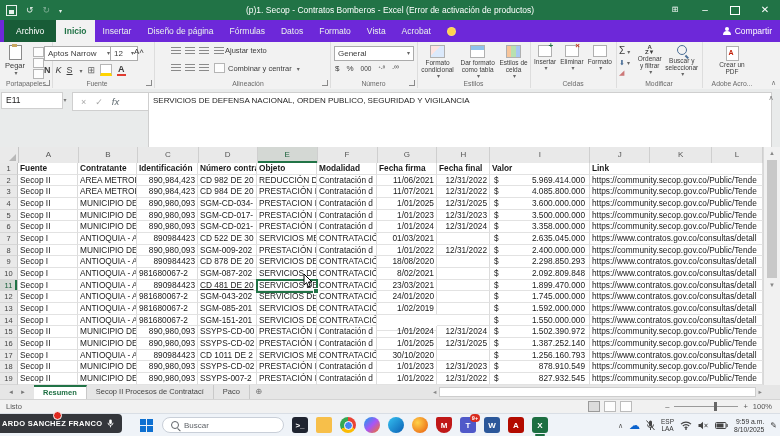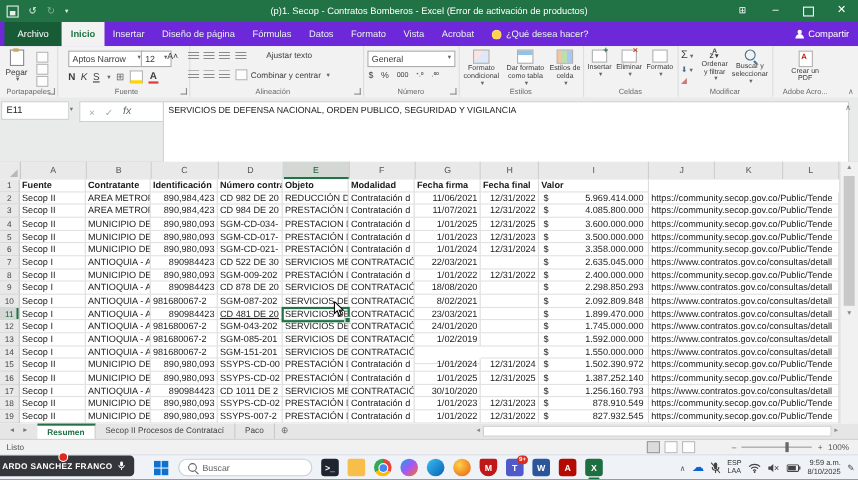--- a/index.html
+++ b/index.html
@@ -162,21 +162,20 @@
         <div class="rtab active">Inicio</div>
         <div class="rtab">Insertar</div>
         <div class="rtab">Diseño de página</div>
         <div class="rtab">Fórmulas</div>
         <div class="rtab">Datos</div>
         <div class="rtab">Formato</div>
         <div class="rtab">Vista</div>
         <div class="rtab">Acrobat</div>
         <div class="rtab tellme">
           <span class="bulb"></span>
-          <span>¿Qué desea hacer?</span>
         </div>
       </div>
     <div class="share">
       <span class="person"></span>
       <span>Compartir</span>
     </div>
   </div>
 
   <div class="ribbon">
     <div class="rgroup" style="left:0;width:52px">
@@ -187,21 +186,21 @@
       </div>
       <div style="position:absolute;left:33px;top:5px">
         <div class="mini"></div>
         <div class="mini"></div>
         <div class="mini"></div>
       </div>
       <div class="glabel">Portapapeles</div>
       <div class="launcher"></div>
     </div>
 
-    <div class="rgroup" style="left:58px;width:114px">
+    <div class="rgroup" style="left:40px;width:114px">
       <div class="fontbox" style="position:absolute;left:4px;top:4px;width:62px">
         <span>Aptos Narrow</span>
           <span class="ddv">▾</span>
         </div>
       <div class="fontbox" style="position:absolute;left:70px;top:4px;width:20px">
         <span>12</span>
           <span class="ddv">▾</span>
         </div>
       <div style="position:absolute;left:94px;top:5px;font-size:8px">A˄</div>
       <div style="position:absolute;left:4px;top:22px;display:flex;gap:5px;align-items:center">
@@ -216,21 +215,21 @@
       <div class="glabel">Fuente</div>
       <div class="launcher"></div>
     </div>
 
     <div class="rgroup" style="left:166px;width:164px">
       <div style="position:absolute;left:5px;top:5px;display:flex;gap:4px">
         <span class="lines"></span>
         <span class="lines"></span>
         <span class="lines"></span>
       </div>
-      <div style="position:absolute;left:48px;top:4px;display:flex;gap:18px;align-items:center">
+      <div style="position:absolute;left:48px;top:4px;display:flex;gap:1px;align-items:center">
         <span class="lines"></span>
         <span>Ajustar texto</span>
       </div>
       <div style="position:absolute;left:5px;top:22px;display:flex;gap:4px">
         <span class="lines"></span>
         <span class="lines"></span>
         <span class="lines"></span>
       </div>
       <div style="position:absolute;left:48px;top:21px;display:flex;gap:3px;align-items:center">
         <span class="mini" style="margin:0"></span>
@@ -363,20 +362,21 @@
         <div class="rn">1</div>
         <div class="cell b" style="width: 60px;">Fuente</div>
         <div class="cell b" style="width: 59px;">Contratante</div>
         <div class="cell b" style="width: 61px;">Identificación</div>
         <div class="cell b" style="width: 59px;">Número contrato</div>
         <div class="cell b" style="width: 60px;">Objeto</div>
         <div class="cell b" style="width: 60px;">Modalidad</div>
         <div class="cell b" style="width: 60px;">Fecha firma</div>
         <div class="cell b" style="width: 53px;">Fecha final</div>
         <div class="cell b" style="width: 100px;">Valor</div>
+        <div class="cell b" style="width: 173px;">Link</div>
       </div>
       <div class="grow">
         <div class="rn">2</div>
         <div class="cell" style="width: 60px;">Secop II</div>
         <div class="cell" style="width: 59px;">AREA METROPOLITANA</div>
         <div class="cell r" style="width: 61px;">890,984,423</div>
         <div class="cell" style="width: 59px;">CD 982 DE 20</div>
         <div class="cell" style="width: 60px;">REDUCCIÓN DE</div>
         <div class="cell" style="width: 60px;">Contratación d</div>
         <div class="cell r" style="width: 60px;">11/06/2021</div>
@@ -452,21 +452,21 @@
         <div class="cell" style="width: 173px;">https://community.secop.gov.co/Public/Tende</div>
       </div>
       <div class="grow">
         <div class="rn">7</div>
         <div class="cell" style="width: 60px;">Secop I</div>
         <div class="cell" style="width: 59px;">ANTIOQUIA - A</div>
         <div class="cell r" style="width: 61px;">890984423</div>
         <div class="cell" style="width: 59px;">CD 522 DE 30</div>
         <div class="cell" style="width: 60px;">SERVICIOS ME</div>
         <div class="cell" style="width: 60px;">CONTRATACIÓN</div>
-        <div class="cell r" style="width: 60px;">22/03/2021</div>
+        <div class="cell r" style="width: 60px;">01/03/2021</div>
         <div class="cell r" style="width: 53px;"></div>
         <div class="cell money" style="width: 100px;">
           <span>$</span>
           <span>2.635.045.000</span>
         </div>
         <div class="cell" style="width: 173px;">https://www.contratos.gov.co/consultas/detall</div>
       </div>
       <div class="grow">
         <div class="rn">8</div>
         <div class="cell" style="width: 60px;">Secop II</div>

